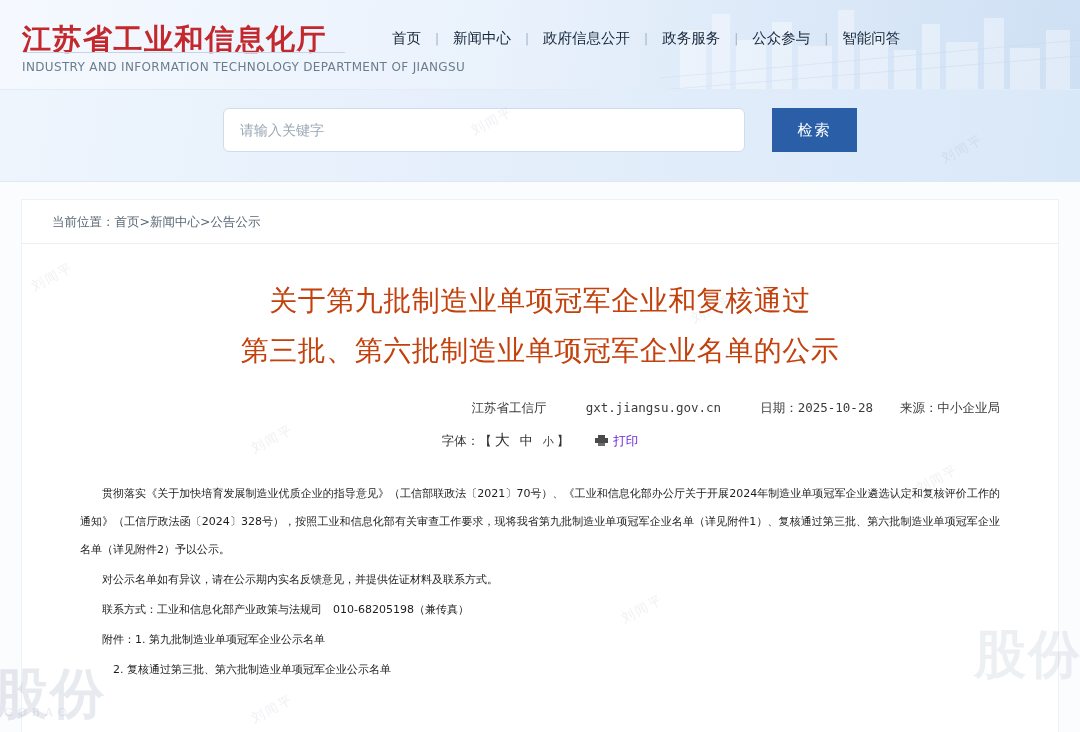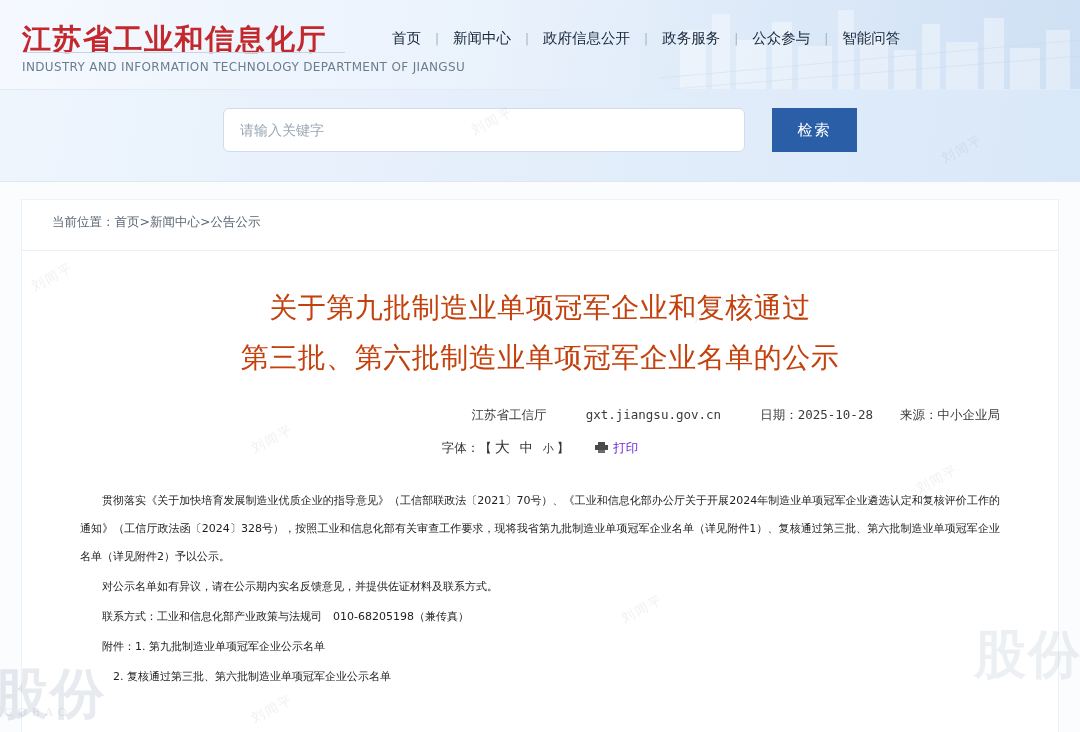--- a/index.html
+++ b/index.html
@@ -93,21 +93,21 @@
 
   
   .card {
     position: absolute;
     left: 22px; top: 200px;
     width: 1036px; min-height: 532px;
     background: #ffffff;
     box-shadow: 0 0 0 1px #eef1f5;
   }
   .breadcrumb {
-    padding: 14px 0 19px 30px;
+    padding: 14px 0 12px 30px;
     font-size: 12.5px; color: #5a6775;
     border-bottom: 1px solid #eceff3;
   }
 
   .doc {
     padding: 32px 58px 0 58px;
   }
   .doc-title {
     text-align: center;
     font-family: "DejaVu Sans", "Liberation Sans", sans-serif;

